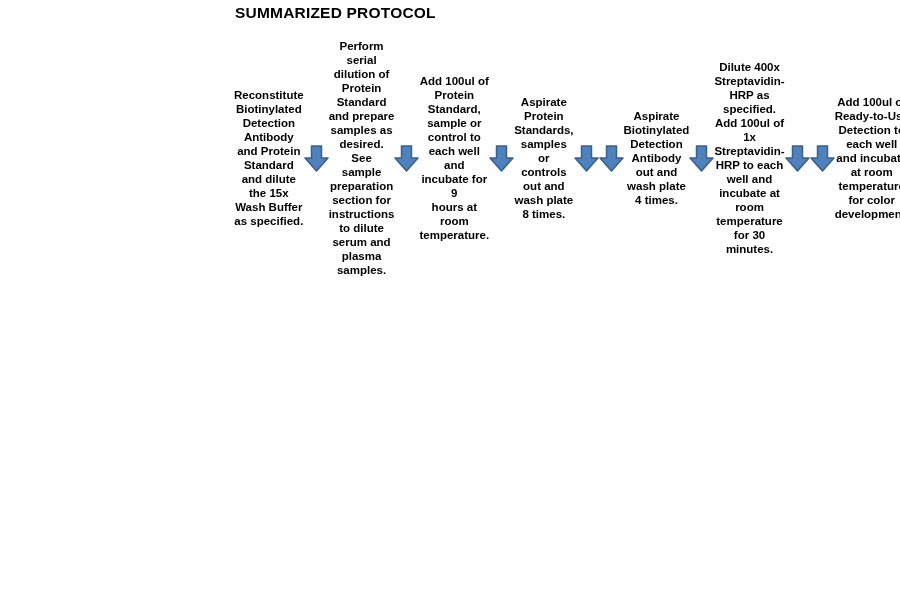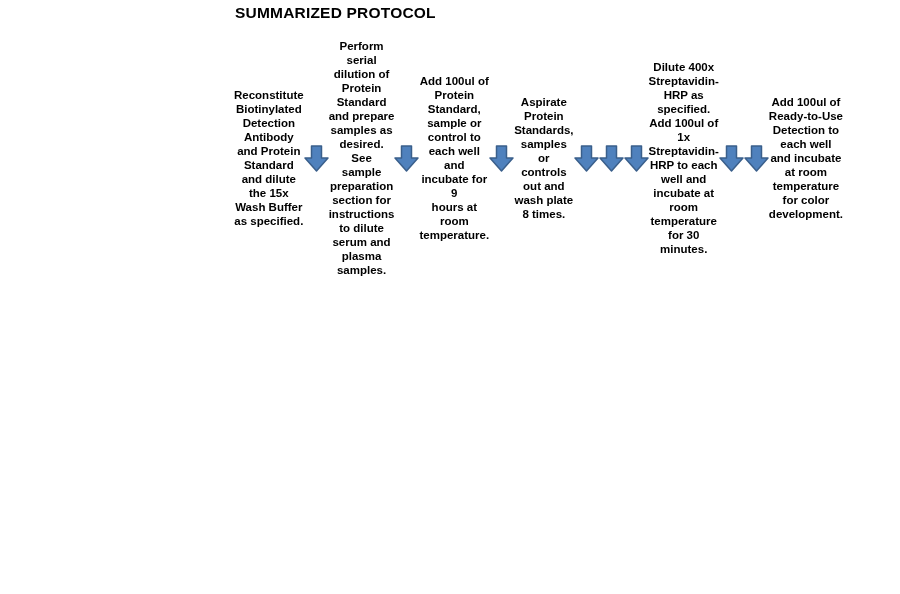--- a/index.html
+++ b/index.html
@@ -93,20 +93,21 @@
         </svg>
     </span>
 
 
     <span class="arrow">
       <svg viewBox="0 0 25 27" xmlns="http://www.w3.org/2000/svg">
           <path d="M7.5 1 H17.5 V13 H24 L12.5 26 L1 13 H7.5 Z" fill="#4f81bd" stroke="#3a5f8b" stroke-width="1.5" stroke-linejoin="round"></path>
         </svg>
     </span>
 
+    <div class="step">Aspirate Biotinylated Detection Antibody out and wash plate 4 times.</div>
 
     <span class="arrow">
       <svg viewBox="0 0 25 27" xmlns="http://www.w3.org/2000/svg">
           <path d="M7.5 1 H17.5 V13 H24 L12.5 26 L1 13 H7.5 Z" fill="#4f81bd" stroke="#3a5f8b" stroke-width="1.5" stroke-linejoin="round"></path>
         </svg>
     </span>
 
     <div class="step">Dilute 400x Streptavidin-HRP as specified. Add 100ul of 1x Streptavidin-HRP to each
 well and incubate at room temperature for 30 minutes.</div>
 

